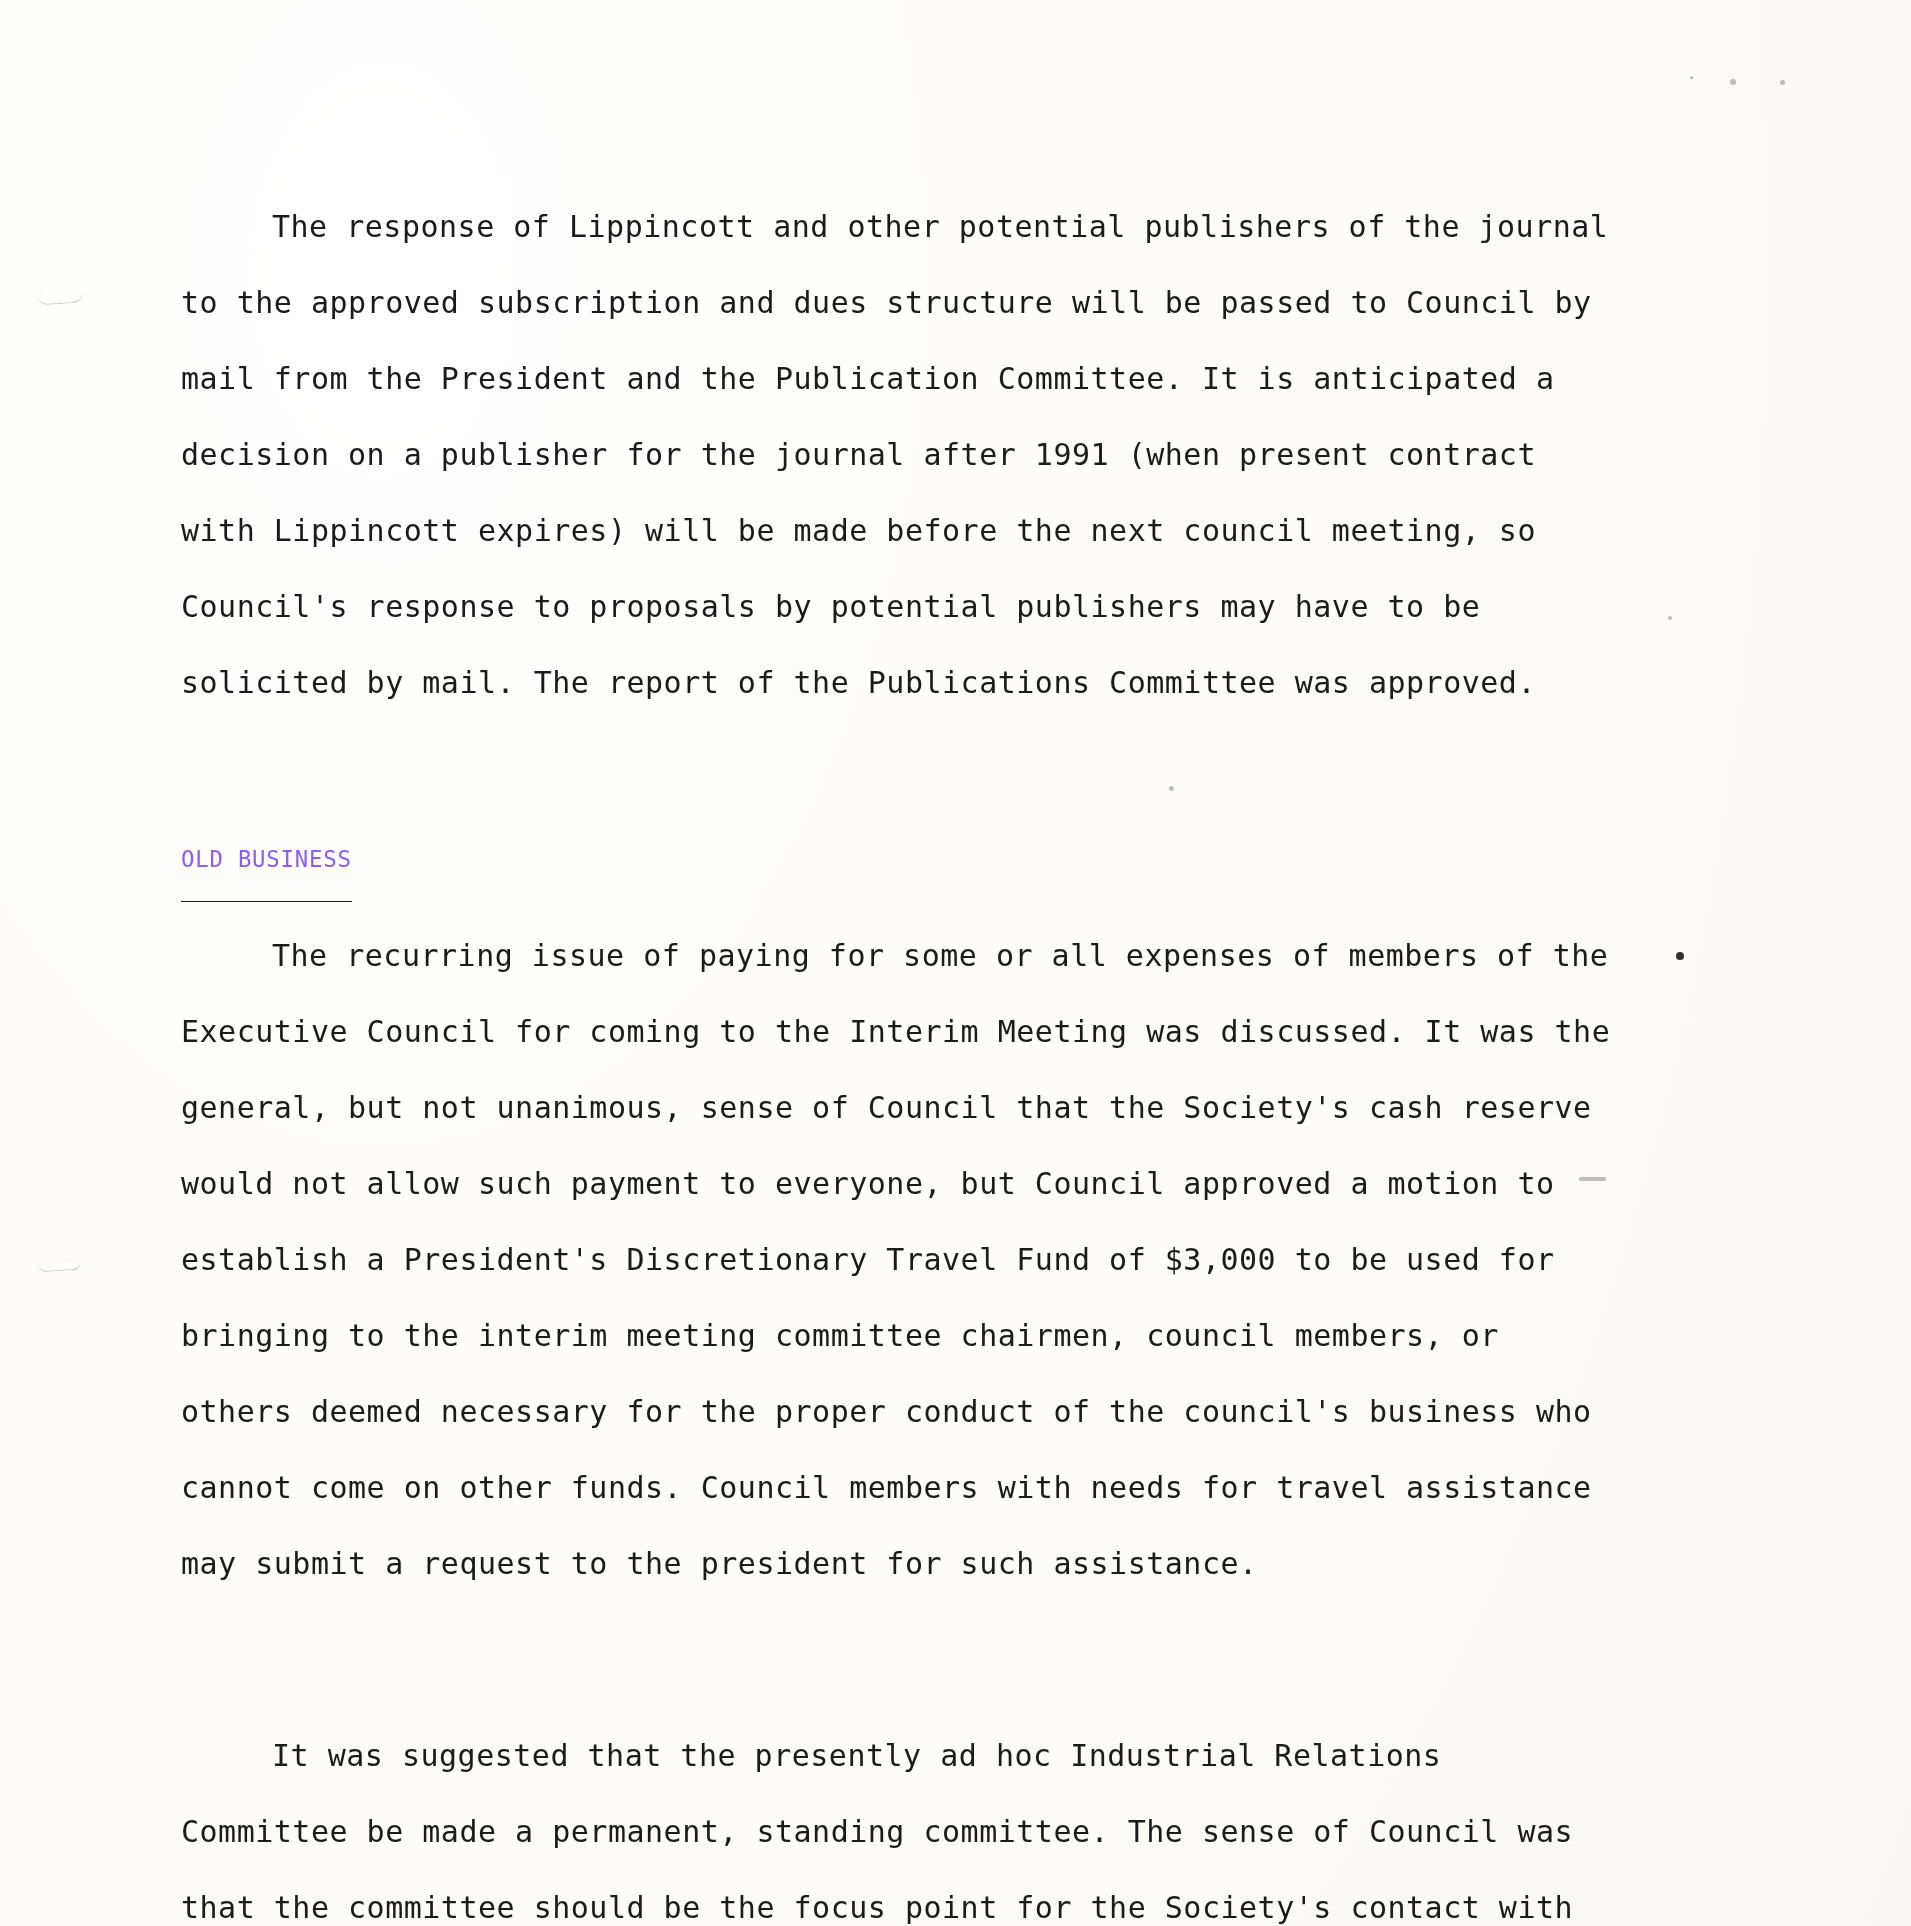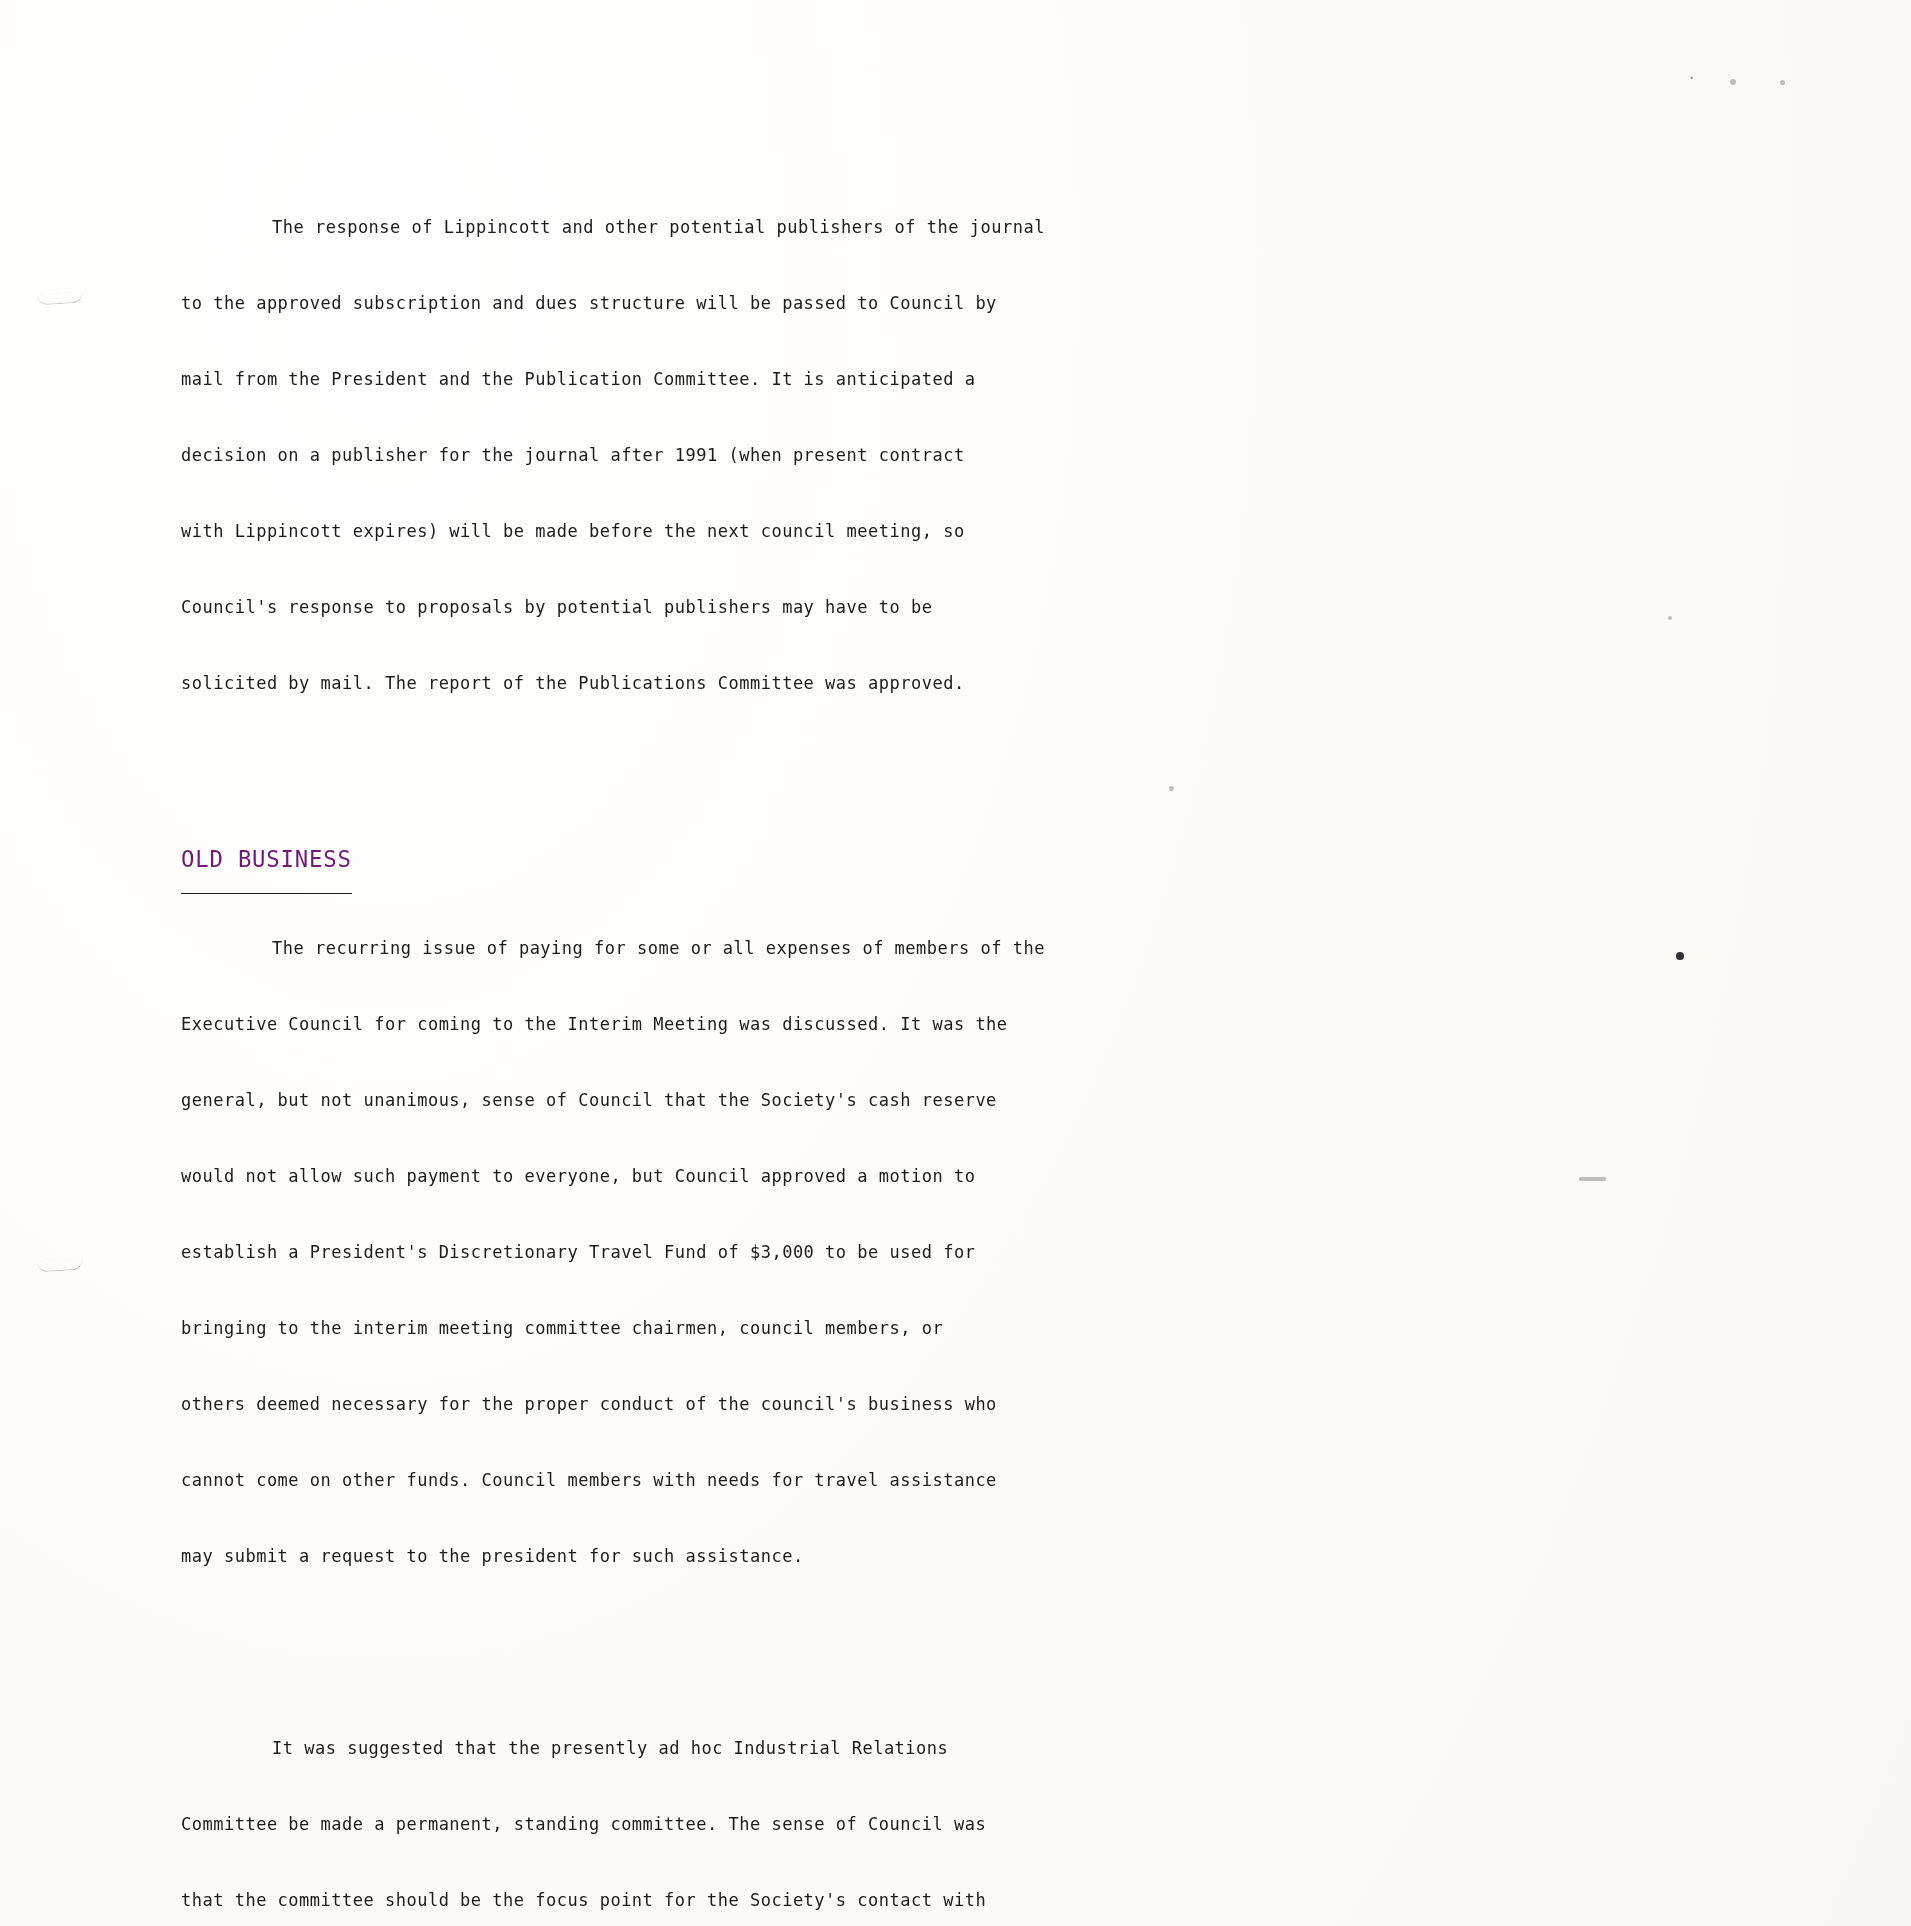--- a/index.html
+++ b/index.html
@@ -26,40 +26,40 @@
     pointer-events: none;
   }
   .content {
     position: absolute;
     left: 181px;
     top: 189px;
     width: 1495px;
   }
   p.para {
     margin: 0;
-    font-size: 17px;
+    font-size: 30px;
     line-height: 76px;
     letter-spacing: 0.5px;
     color: #1b1b1b;
     text-align: left;
     white-space: pre-wrap;
   }
   p.para.indent {
     text-indent: 91px;
   }
   .gap-lg { height: 116px; }
 
   .heading {
     font-size: 22.3px;
     line-height: 45px;
     letter-spacing: 0.8px;
-    color: #701a75;
+    color: #8b5cf6;
     display: inline-block;
     border-bottom: 1.2px solid #1b1b1b;
-    padding-bottom: 11px;
+    padding-bottom: 19px;
   }
   .heading-wrap { margin: 0 0 16px 0; }
 
   
   .speck {
     position: absolute;
     background: #8d8d8d;
     border-radius: 50%;
     opacity: .55;
   }

